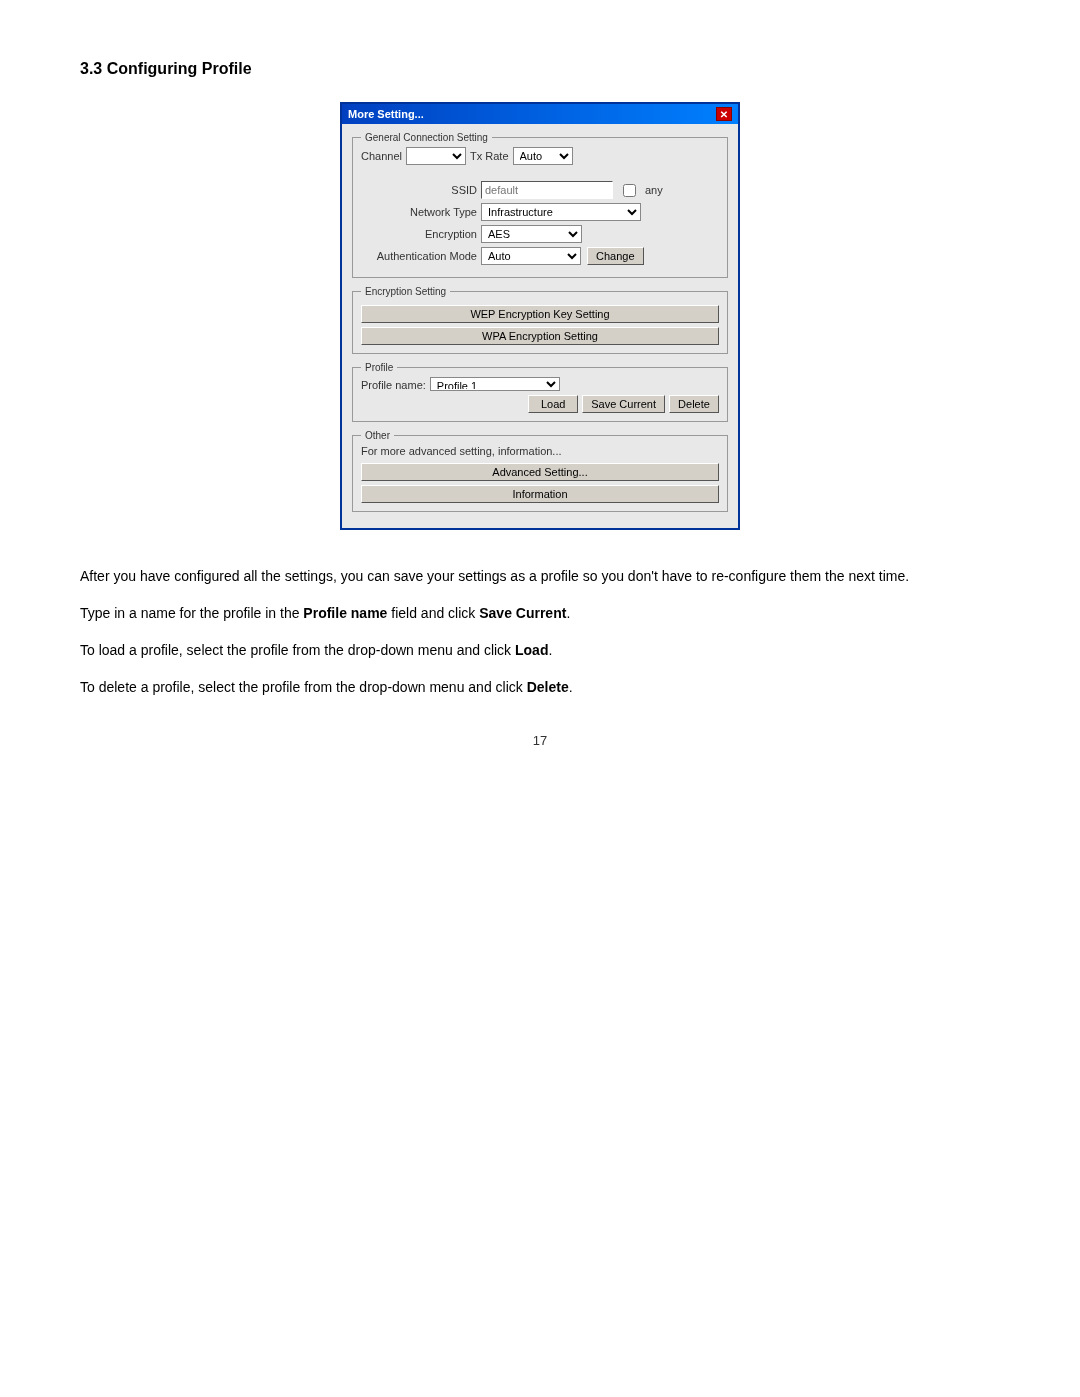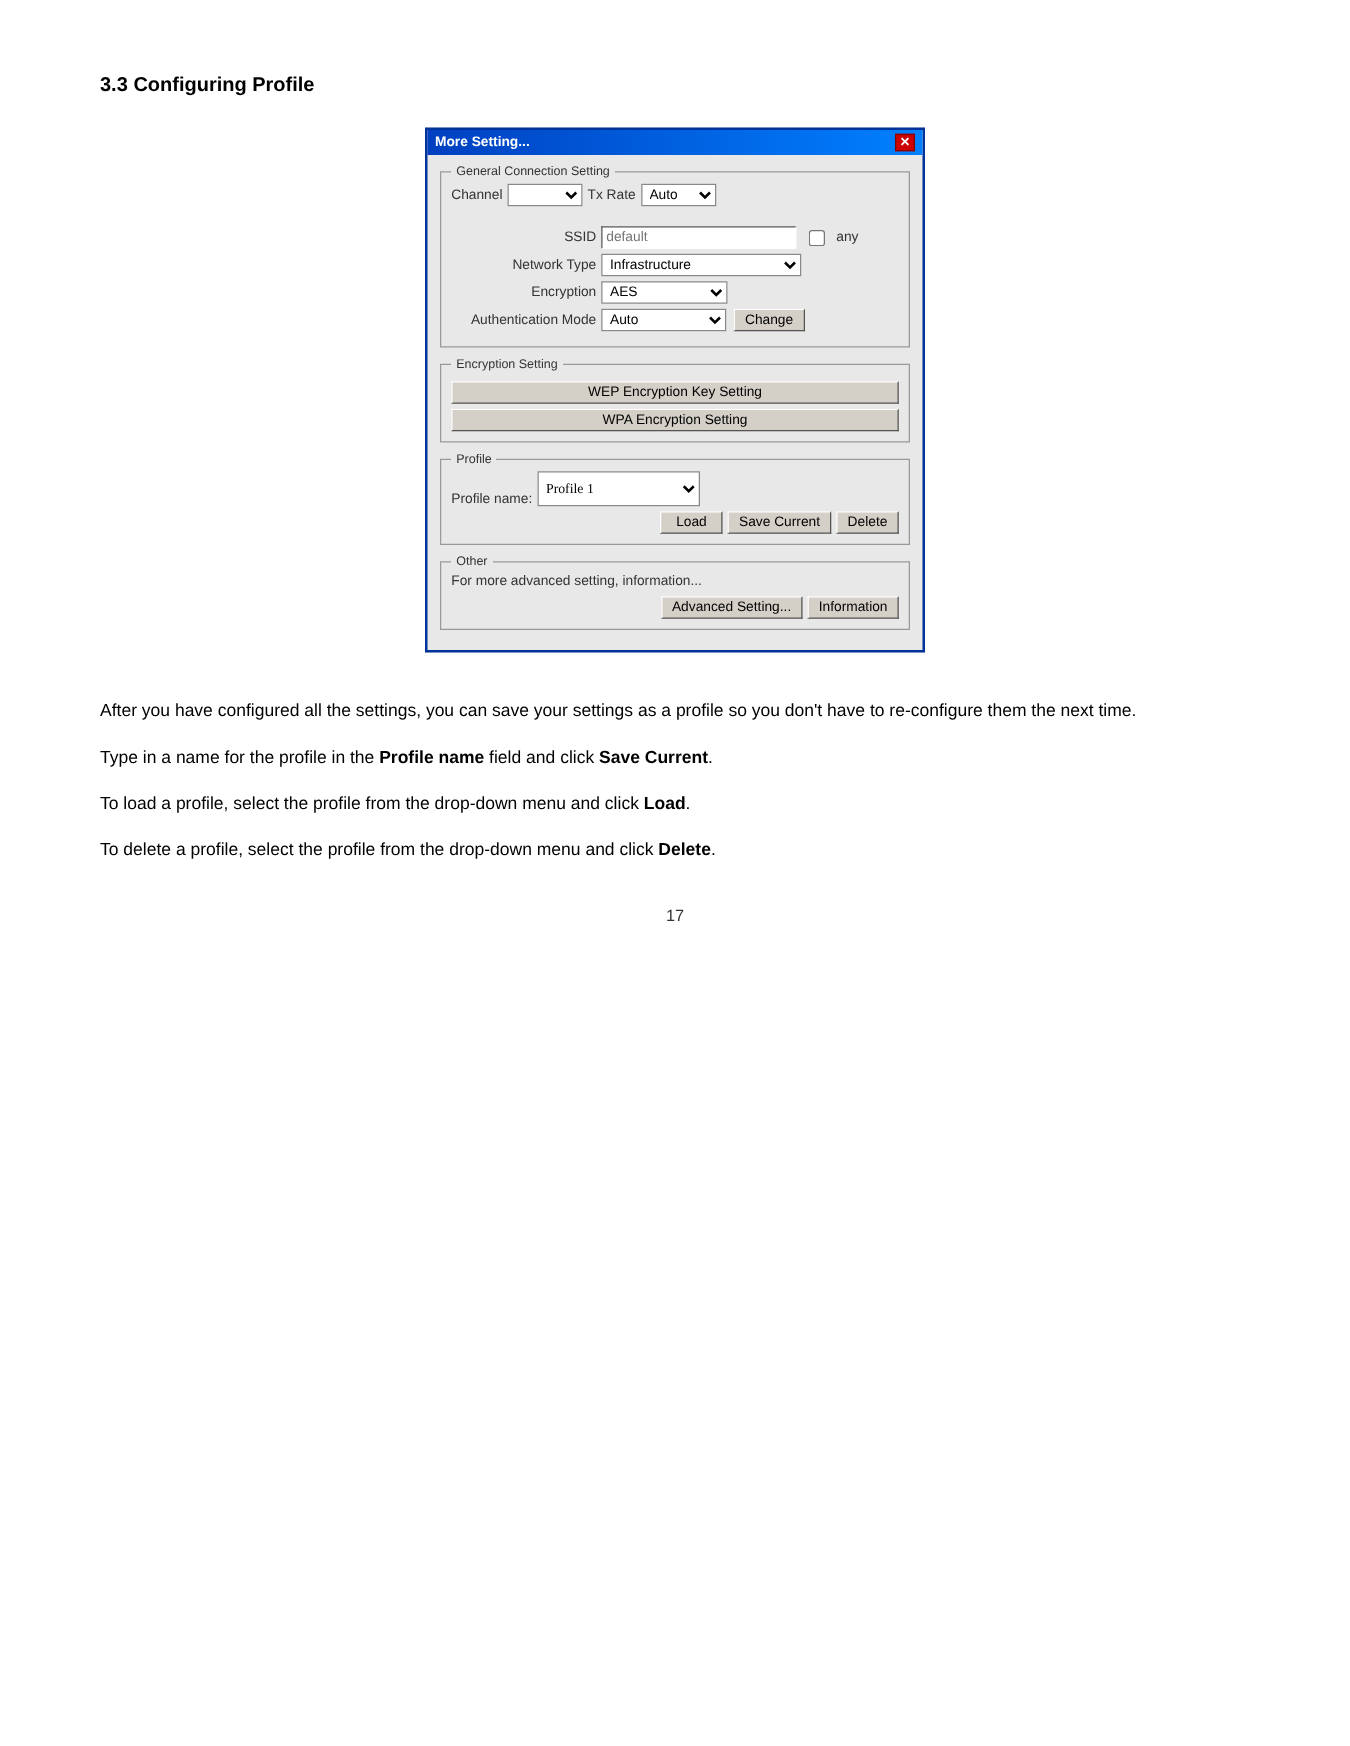--- a/index.html
+++ b/index.html
@@ -188,20 +188,21 @@
     .other-text {
       font-size: 11px;
       color: #333;
       margin-bottom: 6px;
     }
 
     .other-btn-row {
       display: flex;
       justify-content: flex-end;
       gap: 4px;
+      flex-direction: column;
     }
 
     .body-text {
       font-size: 14px;
       color: #000;
       margin-bottom: 16px;
       line-height: 1.5;
     }
 
     .body-text strong {
@@ -218,23 +219,22 @@
     .profile-select-wrapper {
       display: flex;
       align-items: center;
     }
 
     .profile-select {
       background: white;
       border: 1px solid #888;
       font-size: 11px;
       padding: 1px 2px;
-      height: 28px;
+      height: 14px;
       width: 130px;
-      font-family: Liberation Serif, serif;
     }
 
     .change-btn {
       margin-left: 6px;
     }
   </style>
 </head>
 <body>
 
 <h2 class="section-heading">
@@ -260,21 +260,21 @@
           <span class="form-label-left">Channel</span>
           <select class="win-select" style="width:44px;"></select>
           <span class="tx-rate-label">Tx Rate</span>
           <select class="win-select" style="width:60px;">
             <option>Auto</option>
           </select>
         </div>
 
         <div class="ssid-row">
           <span class="form-label">SSID</span>
-          <input class="win-input" type="text" style="width: 156px;" placeholder="default">
+          <input class="win-input" type="text" style="width: 132px;" placeholder="default">
           <input type="checkbox" class="win-checkbox" style="margin-left: 10px;">
           <span class="any-label">any</span>
         </div>
 
         <div class="form-row">
           <span class="form-label">Network Type</span>
           <select class="win-select" style="width:160px;">
             <option>Infrastructure</option>
           </select>
         </div>

